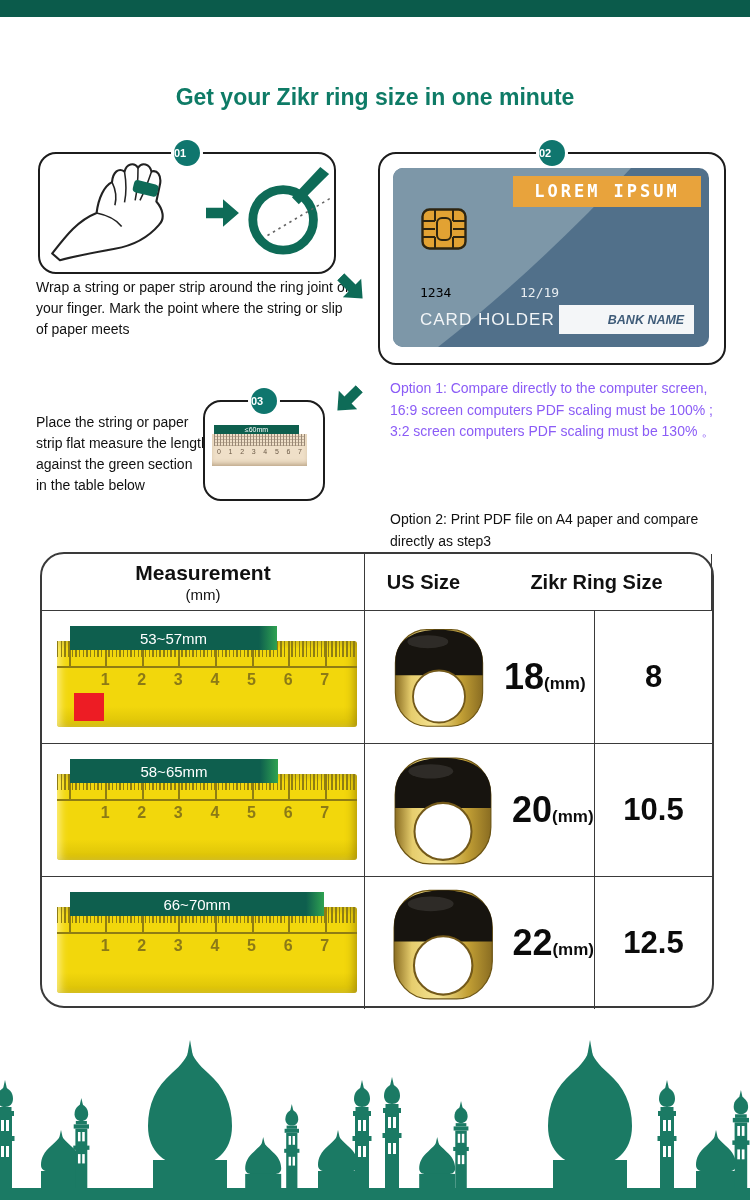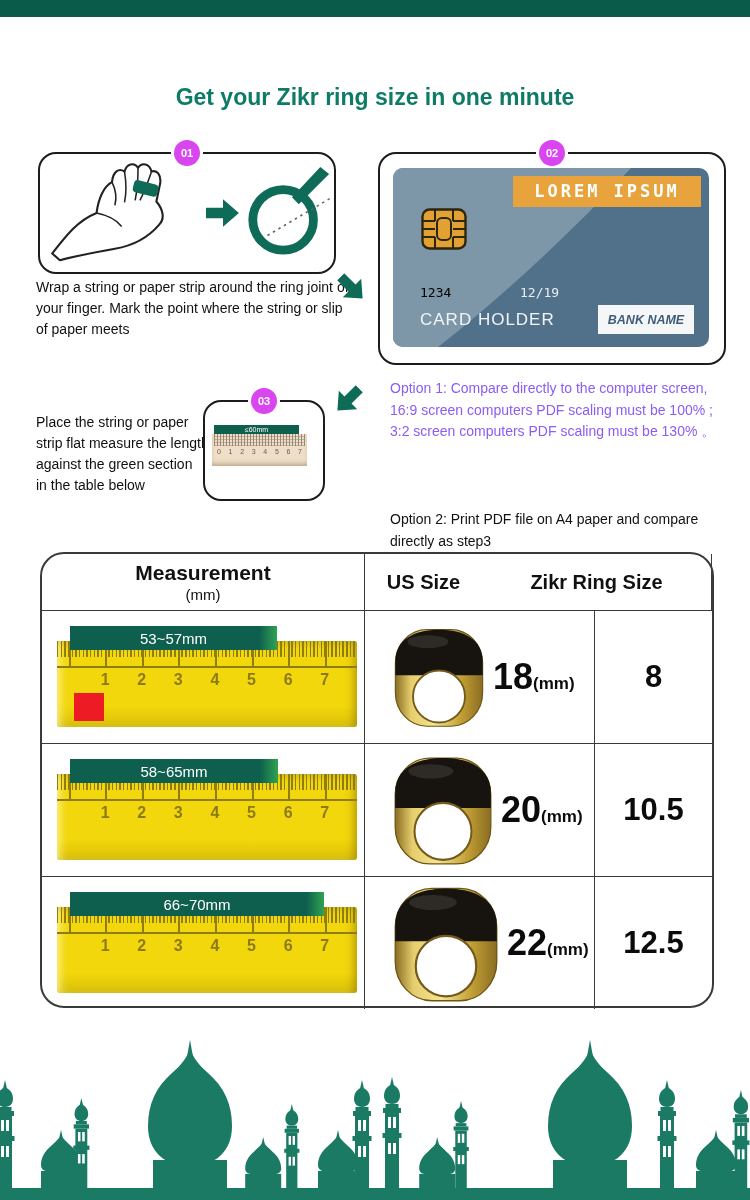--- a/index.html
+++ b/index.html
@@ -8,22 +8,22 @@
   .topbar{position:absolute;left:0;top:0;width:750px;height:17px;background:#0B5B4B;}
   .title{position:absolute;left:0;top:84px;width:750px;margin:0;text-align:center;
          font-size:23px;font-weight:700;color:#0E7B66;letter-spacing:0;}
 
   
   .stepbox{position:absolute;border:2px solid #1c1c1c;border-radius:18px;background:#fff;}
   .box1{left:38px;top:152px;width:294px;height:118px;}
   .box2{left:378px;top:152px;width:344px;height:209px;}
   .box3{left:203px;top:400px;width:118px;height:97px;}
   .badge{position:absolute;left:50%;top:-14px;transform:translateX(-50%);
-         width:26px;height:26px;border-radius:50%;background:#d946ef;color:#fff;
-         font-size:11px;font-weight:700;line-height:26px;text-align:center;
+         width:26px;height:26px;border-radius:50%;background:#0f766e;color:#fff;
+         font-size:11px;font-weight:700;line-height:26px;
          box-shadow:0 0 0 3px #fff;}
 
   .hand{position:absolute;left:8px;top:5px;width:155px;height:108px;}
   .arr-right{position:absolute;left:166px;top:44px;width:34px;height:30px;fill:#0E6B57;}
   .loop{position:absolute;left:204px;top:12px;width:90px;height:96px;}
   .diag-arrow{position:absolute;width:32px;height:28px;fill:#0E6B57;}
   .a1{left:336px;top:274px;transform:rotate(45deg);}
   .a2{left:332px;top:386px;transform:rotate(135deg);}
 
   .cap{position:absolute;margin:0;font-size:14px;line-height:1.5;color:#111;white-space:pre-line;}
@@ -40,21 +40,21 @@
   .chip{position:absolute;left:28px;top:40px;}
   .cnum{position:absolute;left:22px;top:88px;width:290px;color:#fff;
         font-family:"DejaVu Sans Mono",monospace;font-weight:700;font-size:23px;}
   .csub1{position:absolute;left:27px;top:117px;color:#000000;
          font-family:"DejaVu Sans Mono",monospace;font-size:13px;}
   .csub2{position:absolute;left:127px;top:117px;color:#e9eef2;
          font-family:"DejaVu Sans Mono",monospace;font-size:13px;}
   .choldr{position:absolute;left:27px;top:142px;color:#f2f5f7;font-size:17px;letter-spacing:1px;}
   .cbank{position:absolute;right:15px;top:137px;width:96px;height:29px;background:#f4f6f8;
          color:#3F5C79;font-size:12.5px;font-weight:700;font-style:italic;
-         display:flex;align-items:center;justify-content:center;}
+         display:flex;align-items:center;justify-content:center;padding-left:39px;}
 
   
   .mini-bar{position:absolute;left:9px;top:23px;width:85px;height:10px;background:#0E5F4E;
             color:#fff;font-size:7px;line-height:10px;text-align:center;}
   .mini-ruler{position:absolute;left:7px;top:32px;width:95px;height:32px;background:#EFDFC8;
               box-shadow:inset 0 -4px 5px -2px rgba(120,90,50,.45);}
   .mini-ticks{height:12px;margin:0 2px;
      background:repeating-linear-gradient(90deg,#9a8876 0 1px,transparent 1px 3px),
                 repeating-linear-gradient(0deg,#c3b29a 0 1px,transparent 1px 3px);}
   .mini-nums{display:flex;justify-content:space-between;padding:2px 5px 0;
@@ -97,21 +97,21 @@
   .cmnum{position:absolute;top:30px;width:20px;text-align:center;font-weight:700;
          font-size:16px;color:#8C7A16;font-style:normal;}
   .rbar{position:absolute;left:13px;top:7px;height:24px;background:#0E5F4E;color:#fff;
         display:flex;align-items:center;justify-content:center;font-size:15px;}
   .rbar-tip{position:absolute;right:0;top:0;bottom:0;width:18px;
             background:linear-gradient(90deg,#0E5F4E,#2FA251);}
   .rbar-label{position:relative;z-index:1;}
   .redsq{position:absolute;left:17px;top:52px;width:30px;height:28px;background:#ED1C24;}
 
   
-  .ringlab{display:flex;align-items:baseline;margin-left:6px;}
+  .ringlab{display:flex;align-items:baseline;margin-left:17px;}
   .rl-num{font-size:36px;font-weight:800;color:#0b0b0b;}
   .rl-unit{font-size:17px;font-weight:800;color:#0b0b0b;}
   .ussize{font-size:31px;font-weight:700;color:#0b0b0b;}
 
   .mosque{position:absolute;left:0;bottom:0;width:750px;height:165px;}
 </style>
 </head>
 <body>
 
 <div class="page">

